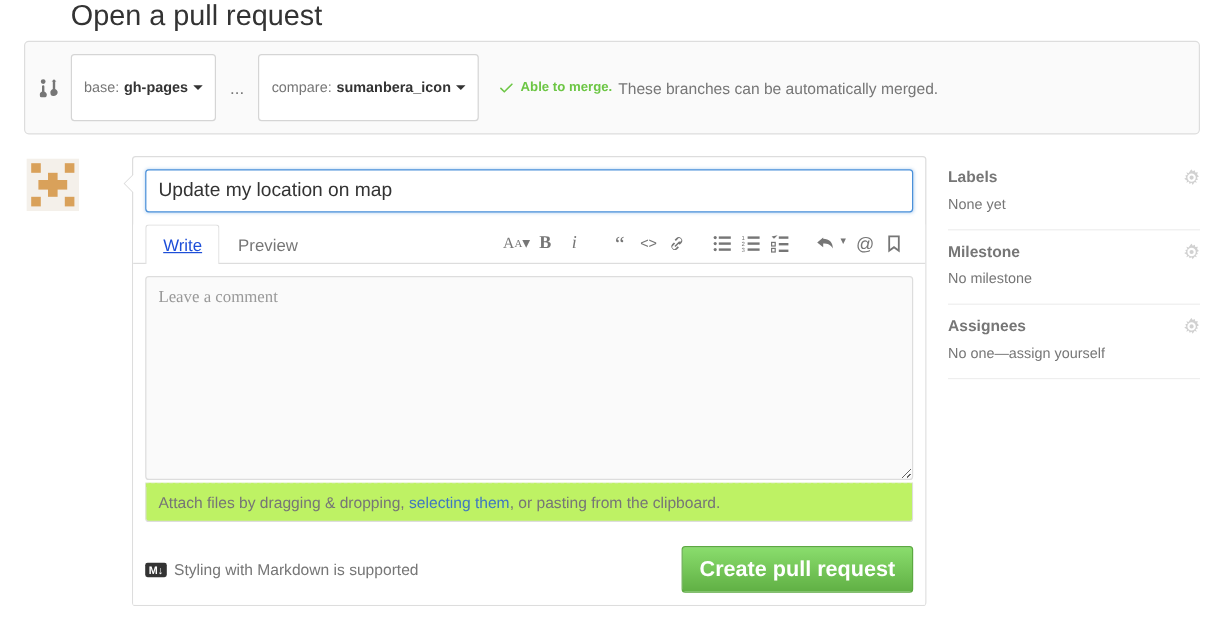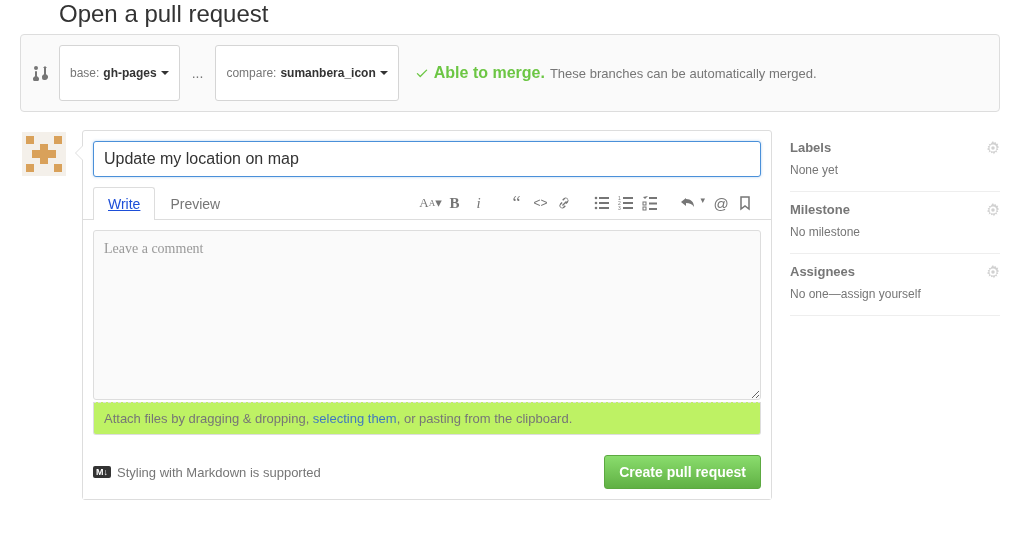--- a/index.html
+++ b/index.html
@@ -11,50 +11,50 @@
     
     .range-box { border: 1px solid #ddd; border-radius: 4px; background: #fafafa; padding: 10px 12px; display: flex; align-items: center; gap: 10px; margin-bottom: 18px; }
     .compare-icon { width: 16px; height: 16px; color: #767676; flex-shrink: 0; }
     .branch-select { display: inline-flex; align-items: center; gap: 4px; background: #fff; border: 1px solid #d5d5d5; border-radius: 3px; padding: 20px 10px; font-size: 12px; color: #333; cursor: pointer; }
     .branch-select .lbl { color: #767676; }
     .branch-select strong { font-weight: 600; }
     .caret { width: 8px; height: 8px; }
     .dots { color: #767676; padding: 0 2px; }
     .merge-status { display: flex; align-items: center; gap: 5px; margin-left: 6px; }
     .check { color: #6cc644; width: 14px; height: 14px; }
-    .merge-ok { color: #6cc644; font-weight: 600; font-size: 16px; }
+    .merge-ok { color: #6cc644; font-weight: 600; font-size: 11px; }
     .merge-note { color: #767676; font-size: 13px; }
     
     .main-row { display: flex; gap: 18px; align-items: flex-start; }
     .left-col { display: flex; gap: 14px; flex: 1; }
     .avatar { width: 48px; height: 48px; background: #fff; display: flex; align-items: center; justify-content: center; flex-shrink: 0; }
     .avatar svg { width: 44px; height: 44px; }
     
-    .comment-box { flex: 1; border: 1px solid #ddd; border-radius: 3px; position: relative; }
+    .comment-box { flex: 1; border: 1px solid #ddd; border-radius: 3px; position: relative; margin-left: 28px; }
     .comment-box::before { content: ""; position: absolute; left: -8px; top: 14px; width: 0; height: 0; border-top: 8px solid transparent; border-bottom: 8px solid transparent; border-right: 8px solid #ddd; }
     .comment-box::after { content: ""; position: absolute; left: -7px; top: 14px; width: 0; height: 0; border-top: 8px solid transparent; border-bottom: 8px solid transparent; border-right: 8px solid #fff; }
     .title-input { width: calc(100% - 20px); margin: 10px; padding: 8px 10px; font-size: 16px; border: 1px solid #4a90d9; border-radius: 3px; outline: none; box-shadow: 0 0 3px rgba(74,144,217,.4); color: #333; }
     
     .tabs-row { display: flex; align-items: center; border-bottom: 1px solid #ddd; padding: 0 10px; background: #fff; }
     .tab { padding: 8px 14px; font-size: 14px; color: #767676; cursor: pointer; border: 1px solid transparent; border-bottom: none; background: transparent; margin-bottom: -1px; }
     .tab.active { background: #fff; border-color: #ddd; border-radius: 3px 3px 0 0; color: #1d4ed8; text-decoration: underline; }
     .toolbar { margin-left: auto; display: flex; align-items: center; gap: 6px; color: #767676; }
     .toolbar .group { display: flex; gap: 8px; padding: 0 8px; }
     .toolbar svg, .toolbar span.ic { width: 16px; height: 16px; display: inline-flex; align-items: center; justify-content: center; cursor: pointer; }
     
     .comment-body { padding: 10px; background: #fff; }
     .textarea { width: 100%; min-height: 170px; padding: 10px; border: 1px solid #ddd; border-radius: 3px; background: #fafafa; color: #333; font-family: Liberation Serif, serif; font-size: 14px; resize: vertical; }
     .textarea::placeholder { color: #999; }
     .drag-hint { border: 1px solid #ddd; border-top: 1px dashed #ddd; margin-top: -1px; border-radius: 0 0 3px 3px; padding: 8px 10px; font-size: 13px; color: #767676; background: #bef264; }
     .drag-hint a { color: #4078c0; text-decoration: none; }
     
     .footer-row { padding: 10px; display: flex; align-items: center; justify-content: space-between; background: #fff; }
     .md-hint { display: flex; align-items: center; gap: 6px; color: #767676; font-size: 13px; }
     .md-badge { background: #333; color: #fff; font-size: 9px; font-weight: 700; padding: 1px 3px; border-radius: 2px; }
-    .btn-primary { background: linear-gradient(#8add6d, #60b044); border: 1px solid #5ca941; color: #fff; padding: 8px 14px; font-size: 14px; font-weight: 600; border-radius: 3px; cursor: pointer; }
+    .btn-primary { background: linear-gradient(#8add6d, #60b044); border: 1px solid #5ca941; color: #fff; padding: 8px 14px; font-size: 18px; font-weight: 600; border-radius: 3px; cursor: pointer; }
     
     .sidebar { width: 210px; flex-shrink: 0; }
     .side-block { border-bottom: 1px solid #eee; padding: 10px 0 14px; }
     .side-head { display: flex; align-items: center; justify-content: space-between; font-size: 13px; font-weight: 600; color: #767676; margin-bottom: 8px; }
     .gear { width: 14px; height: 14px; color: #ccc; cursor: pointer; }
     .side-val { font-size: 12px; color: #767676; }
     .side-val a { color: #767676; text-decoration: none; }
   </style>
 </head>
 <body>

